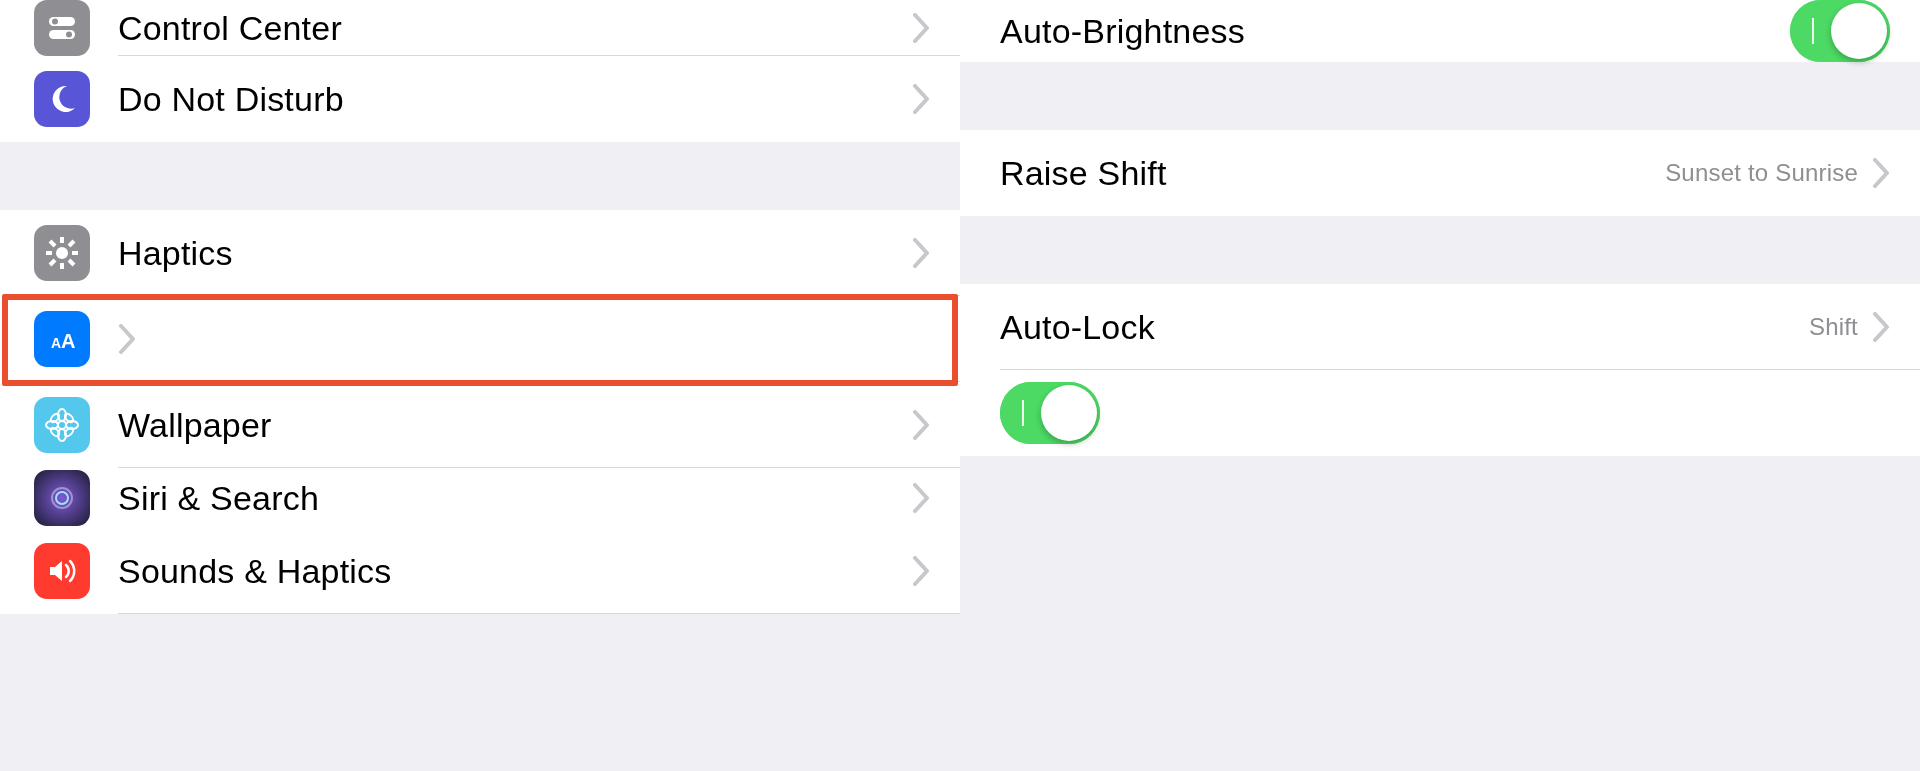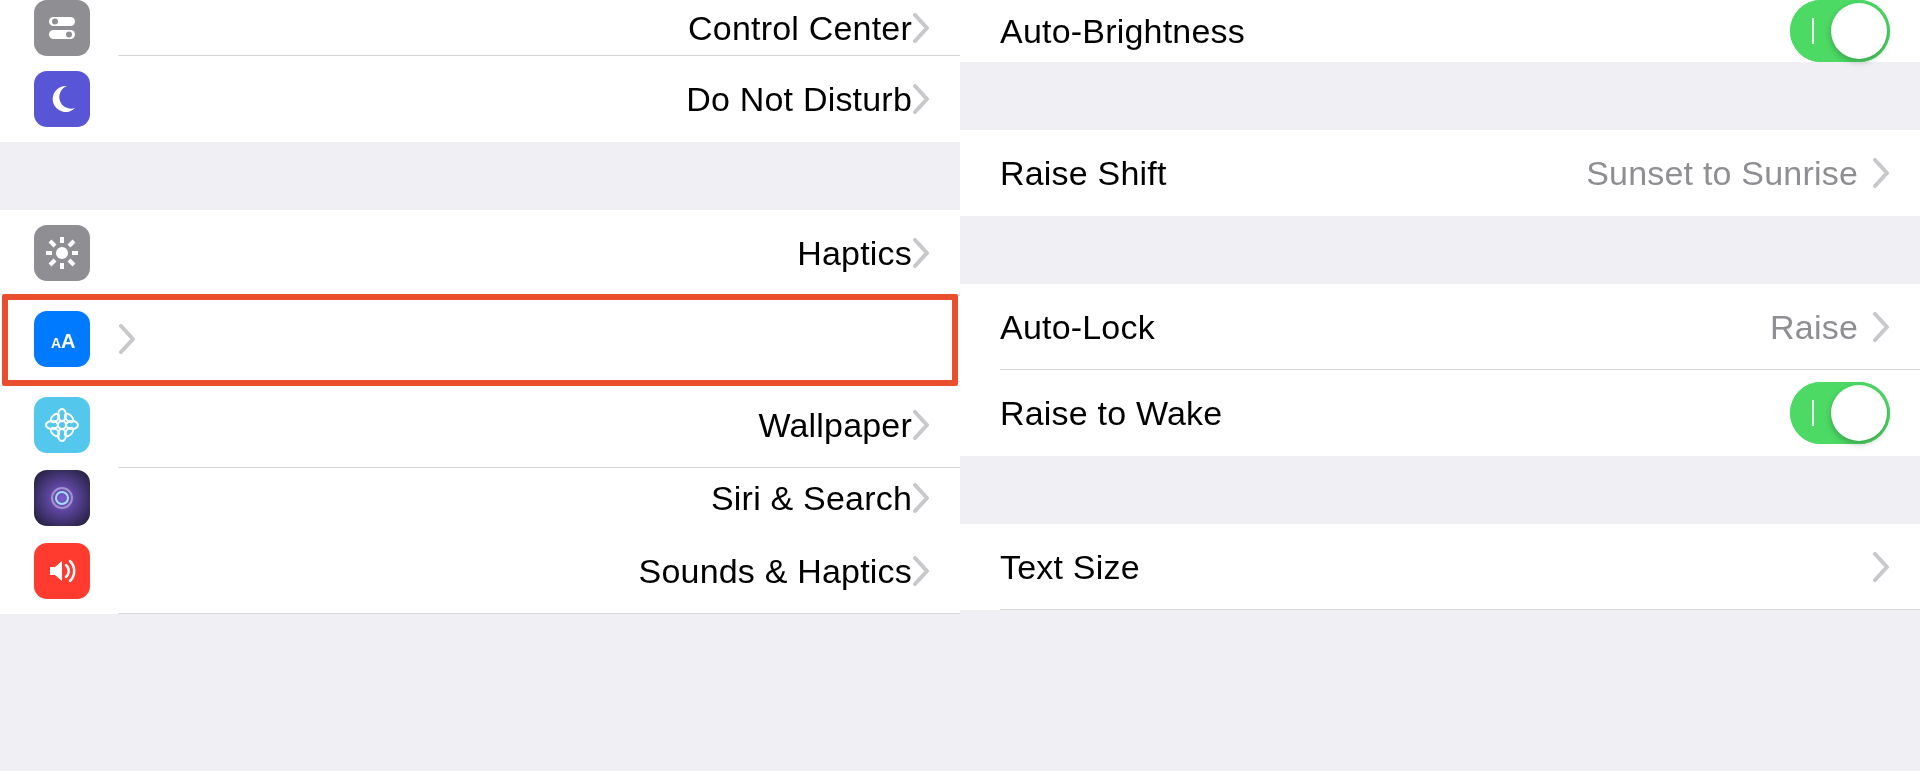--- a/index.html
+++ b/index.html
@@ -14,21 +14,21 @@
     display: flex;
     width: 100%;
     height: 100%;
   }
   .col {
     flex: 0 0 50%;
     height: 100%;
     background: #efeff4;
     position: relative;
   }
-  .col-left { border-right: 0px solid transparent; text-align: right; }
+  .col-left { border-right: 0px solid transparent; }
 
   .group {
     background: #ffffff;
     width: 100%;
   }
   .gap { height: 68px; background: #efeff4; }
 
   .cell {
     display: flex;
     align-items: center;
@@ -60,21 +60,21 @@
   .icon-box svg { width: 36px; height: 36px; }
 
   .cell-label {
     font-size: 34px;
     color: #000;
     font-weight: 400;
     flex: 1 1 auto;
     letter-spacing: 0.2px;
   }
   .cell-value {
-    font-size: 34px;
+    font-size: 24px;
     color: #8e8e93;
     margin-right: 14px;
     letter-spacing: 0.2px;
   }
   .chevron {
     flex: 0 0 auto;
     width: 18px;
     height: 30px;
     color: #c7c7cc;
   }
@@ -294,45 +294,33 @@
             </svg>
           </span>
       </div>
     </div>
 
     <div class="gap"></div>
 
     <div class="group">
       <div class="cell">
         <div class="cell-label">Auto-Lock</div>
-        <div class="cell-value">Raise</div>
-        <span class="chevron">
-            <svg viewBox="0 0 18 30">
-              <path d="M3 2 L15 15 L3 28" stroke="currentColor" stroke-width="4" fill="none" stroke-linecap="round" stroke-linejoin="round"></path>
-            </svg>
-          </span>
-        <div class="sep"></div>
-      </div>
-      <div class="cell">
-        <div class="cell-label">Raise to Wake</div>
+        <div class="cell-value">Shift</div>
+        <span class="chevron">
+            <svg viewBox="0 0 18 30">
+              <path d="M3 2 L15 15 L3 28" stroke="currentColor" stroke-width="4" fill="none" stroke-linecap="round" stroke-linejoin="round"></path>
+            </svg>
+          </span>
+        <div class="sep"></div>
+      </div>
+      <div class="cell">
         <div class="switch">
           <div class="tick"></div>
             <div class="knob"></div>
         </div>
       </div>
     </div>
 
     <div class="gap"></div>
 
-    <div class="group">
-      <div class="cell">
-        <div class="cell-label">Text Size</div>
-        <span class="chevron">
-            <svg viewBox="0 0 18 30">
-              <path d="M3 2 L15 15 L3 28" stroke="currentColor" stroke-width="4" fill="none" stroke-linecap="round" stroke-linejoin="round"></path>
-            </svg>
-          </span>
-        <div class="sep"></div>
-      </div>
-    </div>
 
   </div>
 </div>
 
 </body></html>

